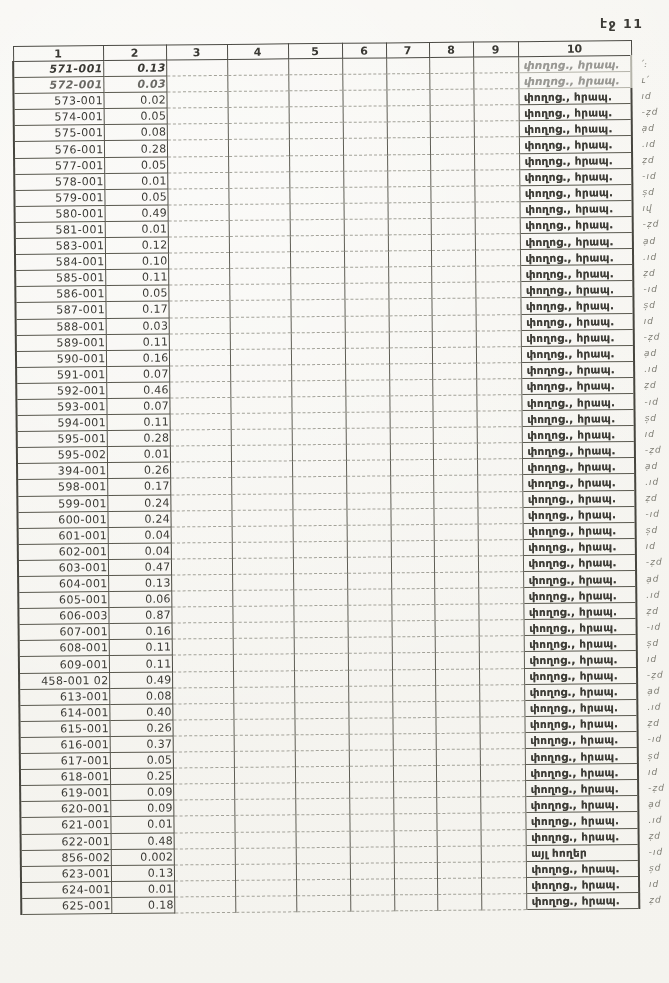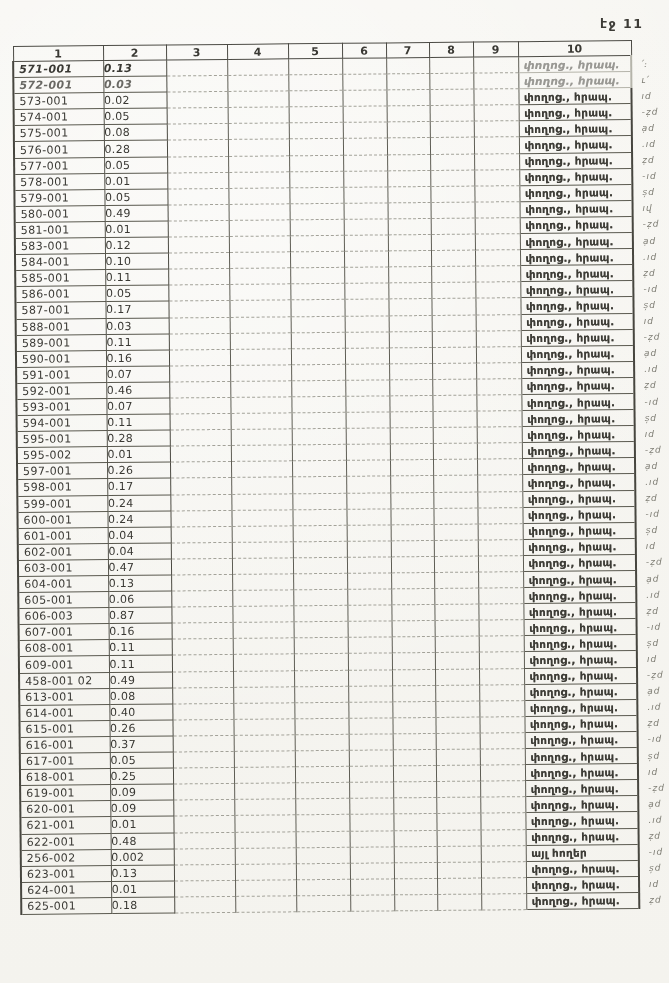--- a/index.html
+++ b/index.html
@@ -24,27 +24,27 @@
   }
   table{border-collapse:collapse;table-layout:fixed;}
   th{
     height:14px;font-size:11px;font-weight:bold;color:#3a3934;
     border:1.8px solid #4c4b45;padding:0;text-align:center;
     font-family:"DejaVu Sans",sans-serif;
   }
   th.h-mark{border:none;background:transparent;}
   td{height:15.1px;padding:0;font-size:11px;color:#3a3934;white-space:nowrap;overflow:hidden;}
   td.c-id{
-    text-align:left;padding-left:5px;letter-spacing:.4px;
+    text-align:right;padding-left:5px;letter-spacing:.4px;
     border-left:2px solid #47463f;border-right:1.6px solid #55544c;
     border-bottom:1.7px solid #5a594f;
     margin-left:15px;
   }
   td.c-val{
-    text-align:left;letter-spacing:.3px;
+    text-align:right;letter-spacing:.3px;
     border-right:1.7px solid #4c4b43;border-bottom:1.7px solid #5a594f;
   }
   td.c-empty{
     border-right:1.4px solid #5f5e55;
     border-bottom:1px dashed #a3a299;
   }
   td.c-use{
     font-size:10.5px;font-weight:bold;letter-spacing:.2px;color:#3d3c36;
     text-shadow:0 0 .5px rgba(60,59,52,.7);
     padding-left:5px;
@@ -422,21 +422,21 @@
             <td class="c-empty"></td>
             <td class="c-empty"></td>
             <td class="c-empty"></td>
             <td class="c-empty"></td>
             <td class="c-empty"></td>
             <td class="c-empty"></td>
             <td class="c-use">փողոց., հրապ.</td>
             <td class="c-mark">-ẓd</td>
           </tr>
           <tr>
-            <td class="c-id">597-001</td>
+            <td class="c-id">394-001</td>
             <td class="c-val">0.26</td>
             <td class="c-empty"></td>
             <td class="c-empty"></td>
             <td class="c-empty"></td>
             <td class="c-empty"></td>
             <td class="c-empty"></td>
             <td class="c-empty"></td>
             <td class="c-empty"></td>
             <td class="c-use">փողոց., հրապ.</td>
             <td class="c-mark">ạd</td>
@@ -734,21 +734,21 @@
             <td class="c-empty"></td>
             <td class="c-empty"></td>
             <td class="c-empty"></td>
             <td class="c-empty"></td>
             <td class="c-empty"></td>
             <td class="c-empty"></td>
             <td class="c-use">փողոց., հրապ.</td>
             <td class="c-mark">ẓd</td>
           </tr>
           <tr>
-            <td class="c-id">256-002</td>
+            <td class="c-id">856-002</td>
             <td class="c-val">0.002</td>
             <td class="c-empty"></td>
             <td class="c-empty"></td>
             <td class="c-empty"></td>
             <td class="c-empty"></td>
             <td class="c-empty"></td>
             <td class="c-empty"></td>
             <td class="c-empty"></td>
             <td class="c-use">այլ հողեր</td>
             <td class="c-mark">-ıd</td>

